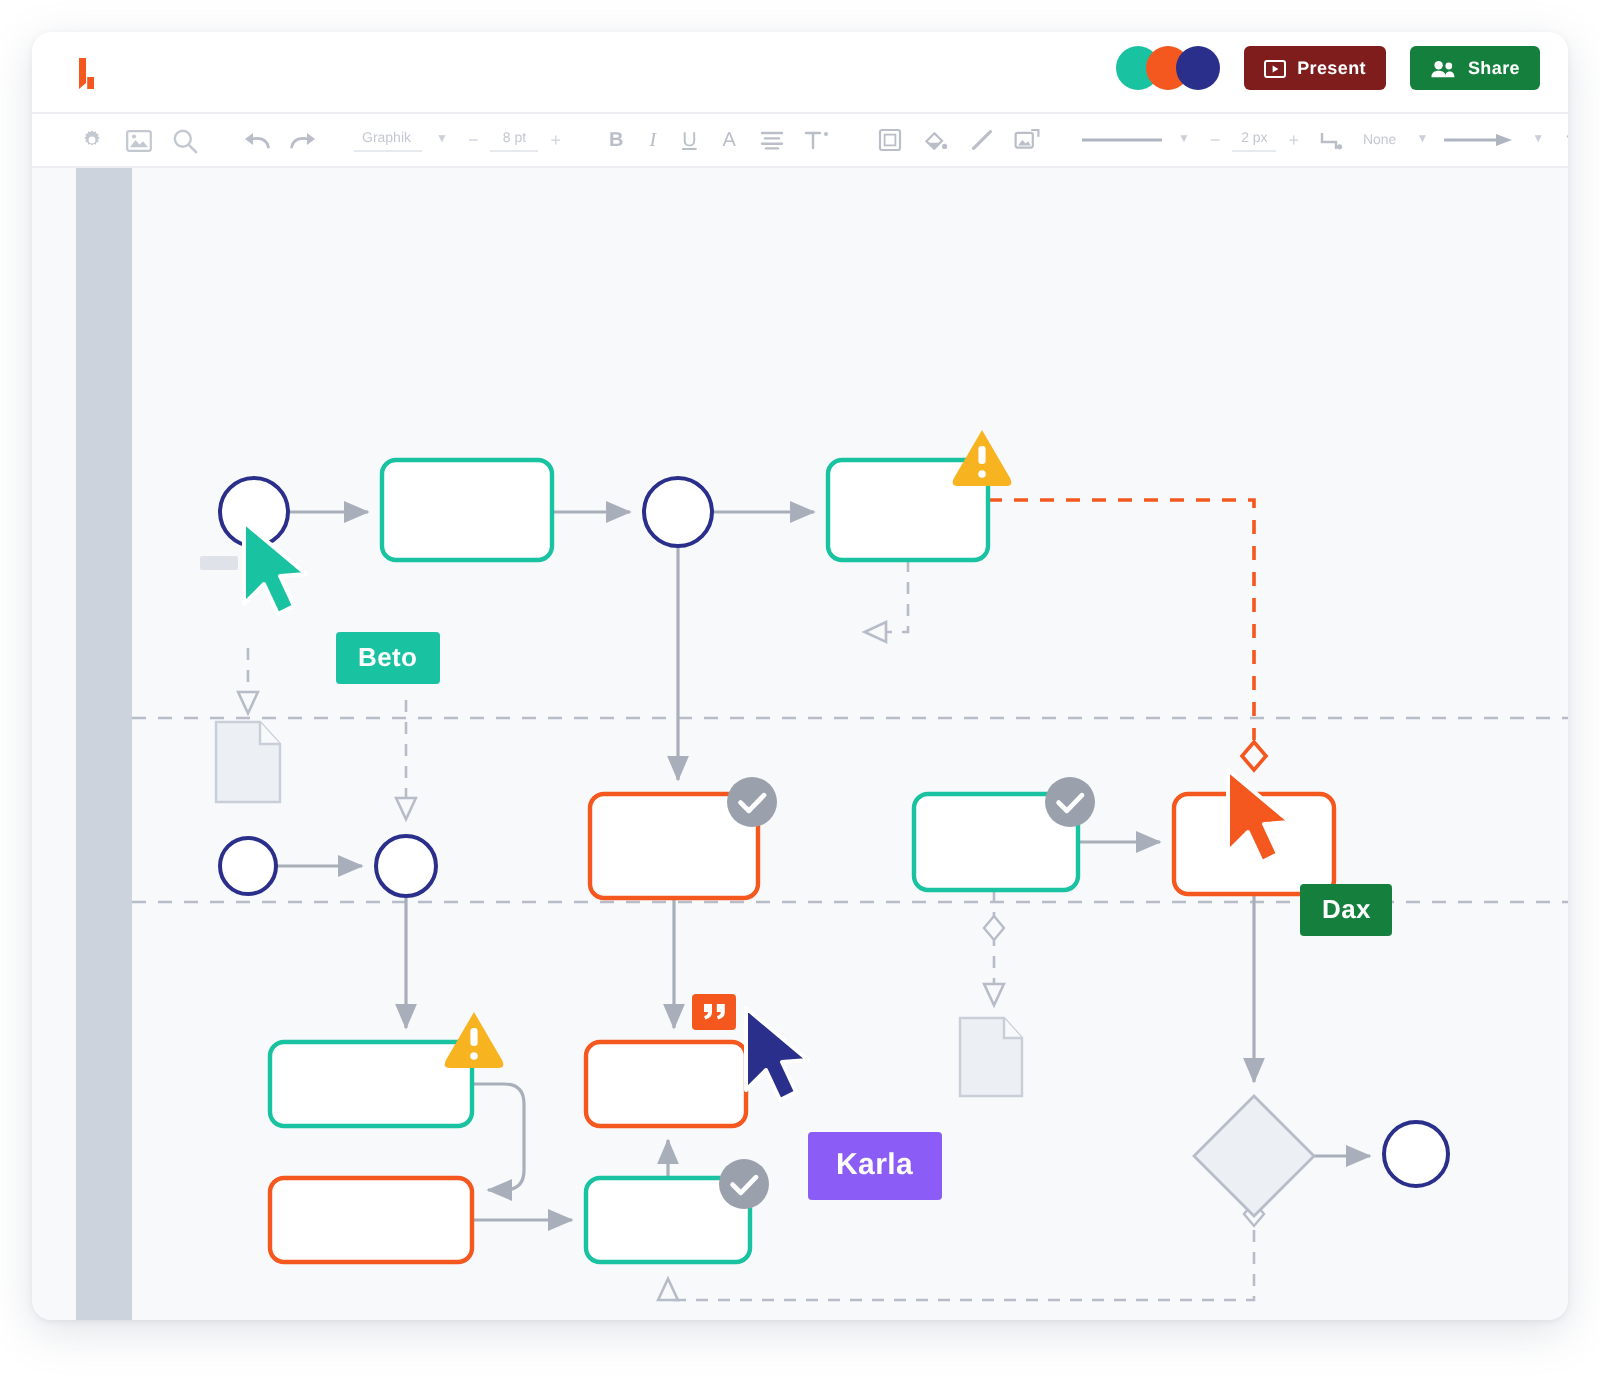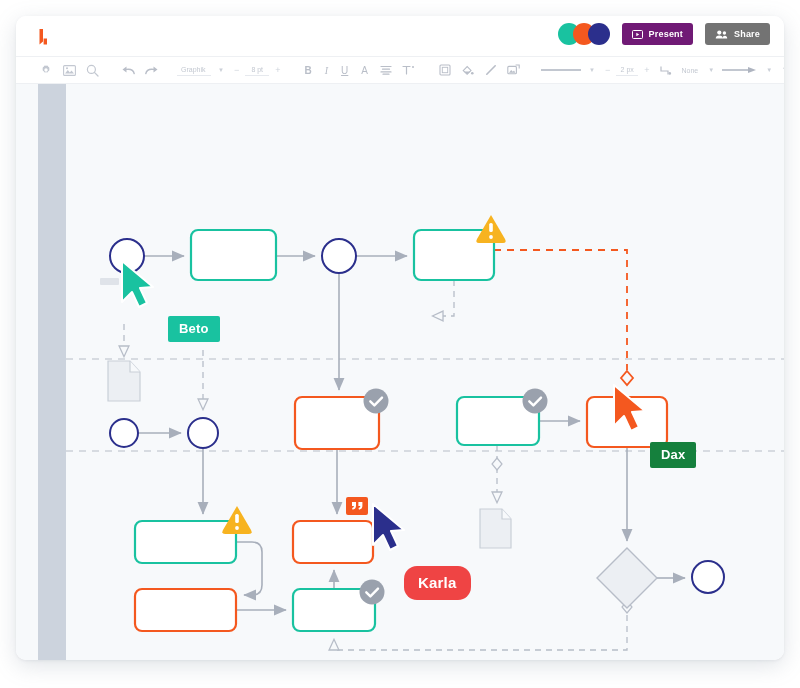--- a/index.html
+++ b/index.html
@@ -43,22 +43,22 @@
   .btn {
     display: flex; align-items: center; gap: 6px;
     height: 22px; padding: 0 10px;
     border-radius: 3px;
     font-size: 9px; font-weight: bold;
     color: #ffffff;
     border: none;
     cursor: pointer;
     letter-spacing: 0.2px;
   }
-  .btn-present { background: #701a75; }
-  .btn-share { background: #737373; }
+  .btn-present { background: #7f1d1d; }
+  .btn-share { background: #15803d; }
   .btn svg { display: block; }
 
   
   .toolbar {
     position: relative;
     height: 28px;
     background: #ffffff;
     border-top: 1px solid #eef0f3;
     border-bottom: 1px solid #eef0f3;
     display: flex; align-items: center;
@@ -107,21 +107,21 @@
     position: absolute;
     font-size: 13px; font-weight: bold;
     color: #ffffff;
     padding: 5px 11px 6px 11px;
     border-radius: 2px;
     white-space: nowrap;
     letter-spacing: 0.2px;
   }
   .tag-beto { background: #19c2a0; }
   .tag-dax  { background: #15803d; }
-  .tag-karla{ background: #ef4444; border-radius: 13px; }
+  .tag-karla{ background: #8b5cf6; }
   .comment-badge {
     position: absolute;
     width: 22px; height: 18px;
     background: #f4581f;
     border-radius: 2px;
     display: flex; align-items: center; justify-content: center;
   }
 </style>
 </head>
 <body>

